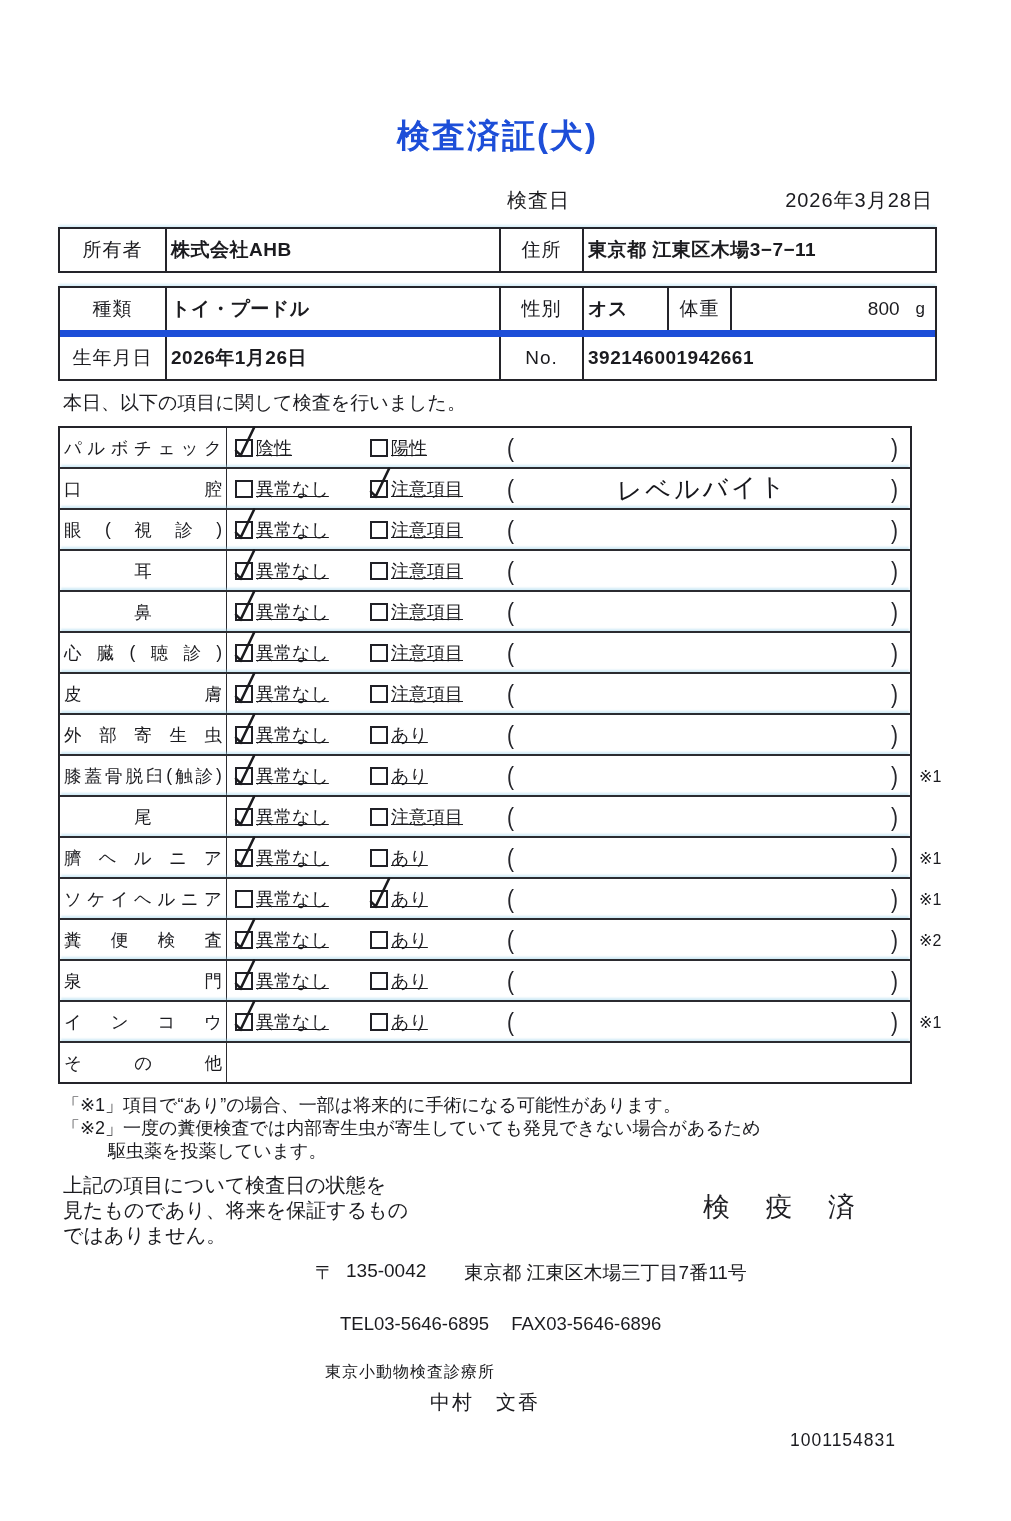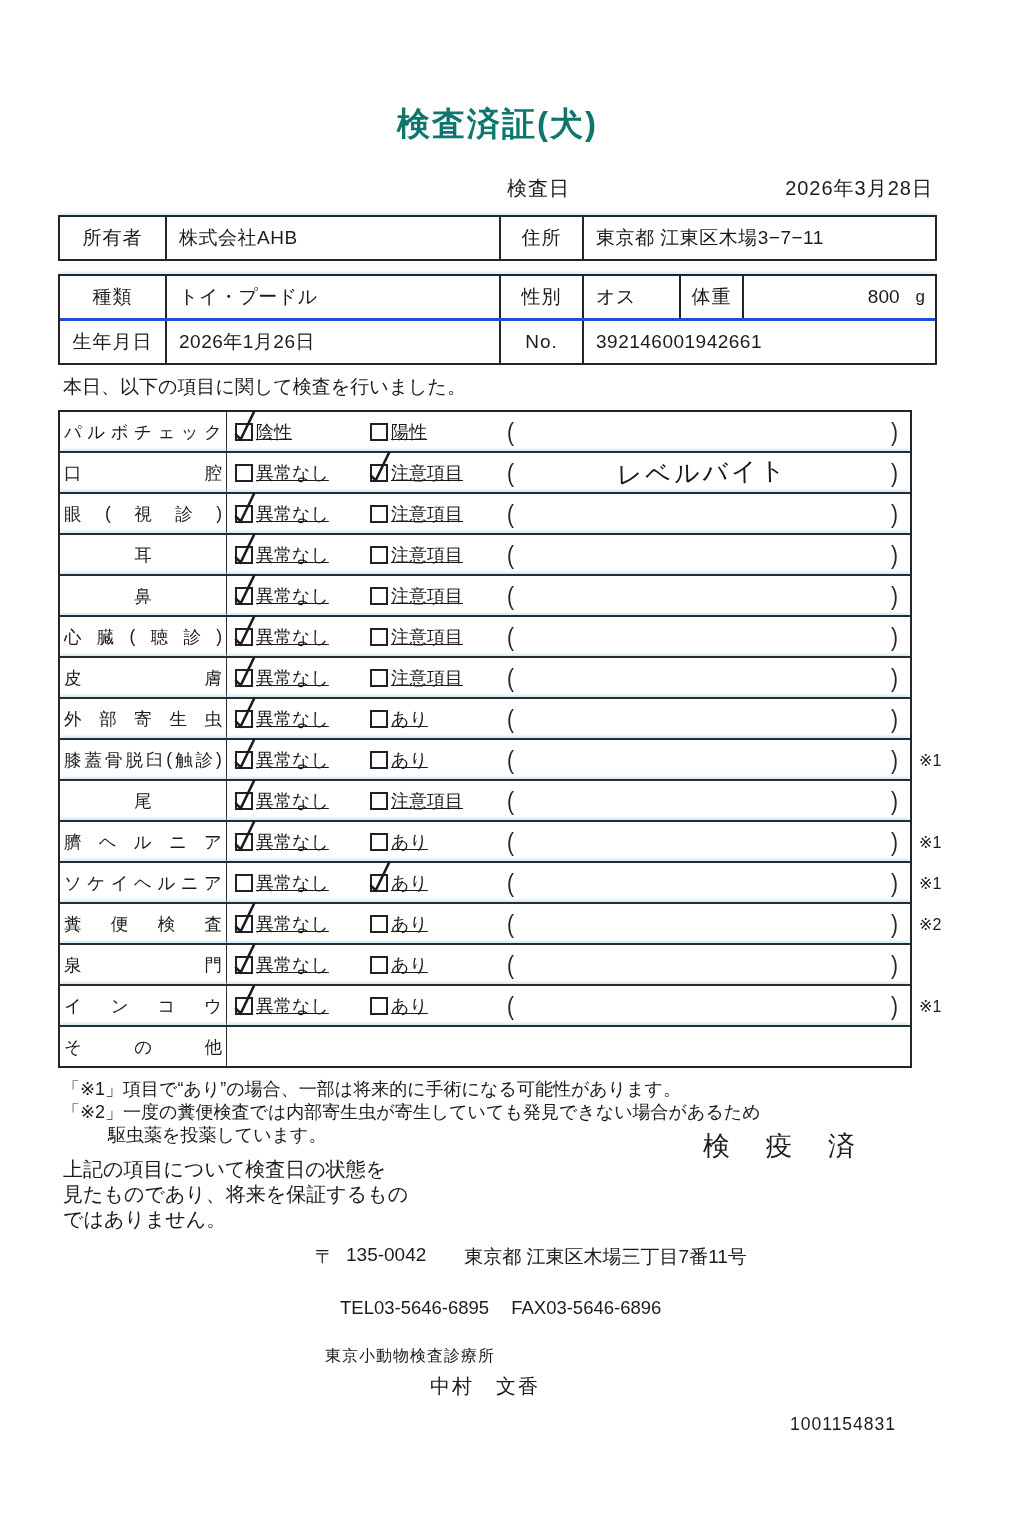--- a/index.html
+++ b/index.html
@@ -2,38 +2,38 @@
 <html><head>
 <meta charset="utf-8">
 <style>
   html,body{margin:0;padding:0;background:#ffffff;}
   body{font-family:"Liberation Sans","DejaVu Sans",sans-serif;color:#1b1b1f;}
   .page{position:relative;width:1011px;height:1521px;background:#fff;box-sizing:border-box;
         padding:98px 0 0 58px;overflow:hidden;}
   .content{width:879px;}
 
   
-  .title{margin:4px;text-align:center;font-size:33px;font-weight:700;letter-spacing:2px;color:#0f766e;}
+  .title{margin:16px;text-align:center;font-size:33px;font-weight:700;letter-spacing:2px;color:#1d4ed8;}
 
   
   .date-row{display:flex;align-items:flex-end;margin-top:28px;font-size:20px;gap:20px;}
   .insp-label{margin-left:449px;letter-spacing:1px;}
   .insp-value{margin-left:auto;padding-right:4px;letter-spacing:1px;}
 
   
   .hdr-table{border:2.5px solid #24242a;margin-top:13px;
              box-shadow:0 -3px 2px -1px rgba(150,210,235,.4);}
   .hdr-row{display:flex;height:42px;}
-  .hdr-row + .hdr-row{border-top:3px solid #1d4ed8;text-align:center;}
+  .hdr-row + .hdr-row{border-top:7px solid #1d4ed8;text-align:center;}
   .cell{display:flex;align-items:center;box-sizing:border-box;font-size:19px;}
   .cell + .cell{border-left:2px solid #24242a;}
   .cell.lab{justify-content:center;letter-spacing:1px;}
-  .cell.val{padding-left:12px;letter-spacing:.5px;}
+  .cell.val{padding-left:4px;letter-spacing:.5px;font-weight:bold;}
   .w-lab1{width:105px;}.w-val1{width:334px;}.w-lab2{width:83px;}.w-val2{flex:1;}
-  .w-sex{width:97px;}.w-wlab{width:63px;}.w-weight{flex:1;justify-content:flex-end;padding-right:10px;}
+  .w-sex{width:85px;}.w-wlab{width:63px;}.w-weight{flex:1;justify-content:flex-end;padding-right:10px;}
   .unit{margin-left:16px;font-size:17px;}
 
   
   .intro{margin:9px 0 0 5px;font-size:19px;}
 
   
   .exam-table{width:850px;border:2.5px solid #24242a;margin-top:10px;}
   .exam-row{display:flex;height:39px;position:relative;}
   .exam-row + .exam-row{border-top:2px solid #2b2b30;box-shadow:0 -3px 2px -1px rgba(150,210,235,.45);}
   .row-label{width:167px;box-sizing:border-box;border-right:1.5px solid #2b2b30;
@@ -56,21 +56,21 @@
   .mark{position:absolute;left:calc(100% + 9px);top:50%;transform:translateY(-50%);
         font-size:16px;white-space:nowrap;}
 
   
   .notes{margin:10px 0 0 4px;font-size:18px;line-height:23px;}
   .notes .indent{padding-left:46px;}
 
   
   .disclaimer{margin:10px 0 0 5px;font-size:20px;font-weight:400;line-height:25px;width:440px;}
 
-  .quarantine{position:absolute;left:703px;top:1128px;font-size:27px;letter-spacing:14px;color:#1d1d22;}
+  .quarantine{position:absolute;left:703px;top:1189px;font-size:27px;letter-spacing:14px;color:#1d1d22;}
 
   
   .postal{margin:12px 0 0 257px;font-size:19px;display:flex;}
   .postal .addr{margin-left:38px;text-align:right;}
   .postal .code{margin-left:12px;}
   .telline{margin:27px 0 0 282px;font-size:18.5px;display:flex;}
   .telline .fax-label{margin-left:22px;}
   .telline .num{}
   .clinic-name{margin:27px 0 0 267px;font-size:16px;letter-spacing:1px;}
   .examiner{margin:6px 0 0 372px;font-size:20px;letter-spacing:2px;}

